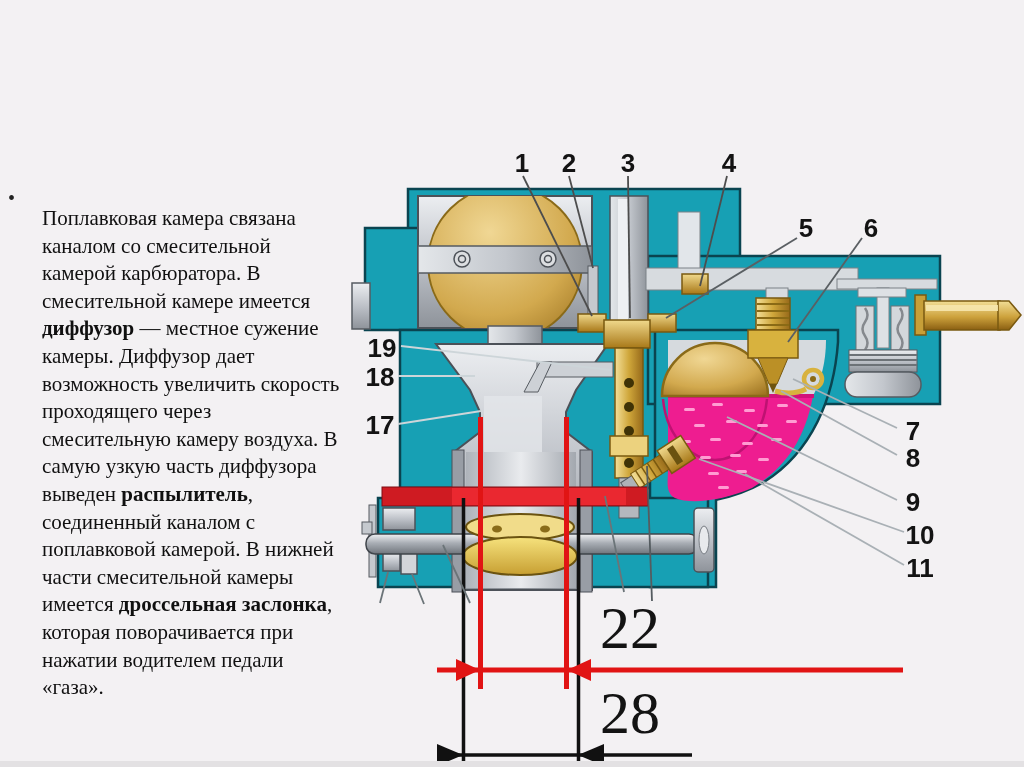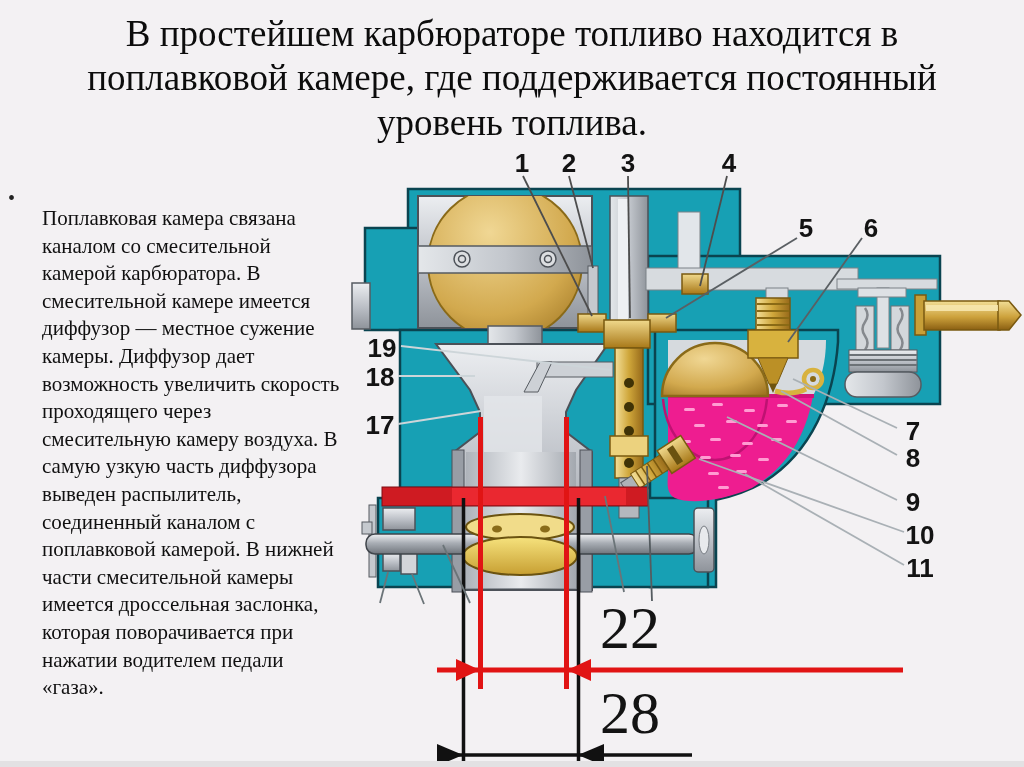--- a/index.html
+++ b/index.html
@@ -4,34 +4,33 @@
 <style>
   html,body{margin:0;padding:0;}
   body{width:1024px;height:767px;background:#f3f1f3;overflow:hidden;position:relative;
        font-family:"Liberation Serif",serif;}
   .slide{position:absolute;inset:0;background:#f3f1f3;}
   .title{position:absolute;top:12px;left:34px;right:34px;text-align:center;
          font-size:37px;line-height:1.2;color:#0c0c0c;font-weight:400;}
   .bullet-row{position:absolute;left:8px;top:184px;width:336px;display:flex;}
   .bullet{width:34px;font-size:20px;color:#222;padding-top:3px;flex:0 0 34px;}
   .para{font-size:21px;line-height:27.6px;color:#101010;width:300px;}
-  .para b{font-weight:normal;}
+  .para b{font-weight:bold;}
   svg{position:absolute;left:0;top:0;}
   .tb{fill:#17a0b4;stroke:#0a4450;stroke-width:2.5;}
   .co{font-family:"Liberation Sans",sans-serif;font-weight:bold;font-size:26px;fill:#131313;text-anchor:middle;}
   .dim{font-family:"Liberation Serif",serif;font-size:60px;fill:#131313;text-anchor:middle;}
   .ld{fill:none;stroke-width:1.8;}
   .edge{position:absolute;left:0;bottom:0;width:1024px;height:6px;background:#e3e1e3;}
 </style>
 </head>
 <body>
 
 <div class="slide">
 
-  <div class="title">В простейшем карбюраторе топливо находится в поплавковой камере, где поддерживается постоянный уровень топлива.</div>
 
   <div class="bullet-row">
     <span class="bullet">•</span>
     <p class="para"><span>Поплавковая камера связана каналом со смесительной камерой карбюратора. В смесительной камере имеется </span><b>диффузор</b><span> — местное сужение камеры. Диффузор дает возможность увеличить скорость проходящего через смесительную камеру воздуха. В самую узкую часть диффузора выведен </span><b>распылитель</b><span>, соединенный каналом с поплавковой камерой. В нижней части смесительной камеры имеется </span><b>дроссельная заслонка</b><span>, которая поворачивается при нажатии водителем педали «газа».</span></p>
   </div>
 
   <svg width="1024" height="767" viewBox="0 0 1024 767">
     <defs>
       <linearGradient id="gm" x1="0" y1="0" x2="0" y2="1">
         <stop offset="0" stop-color="#eceef1"></stop>

